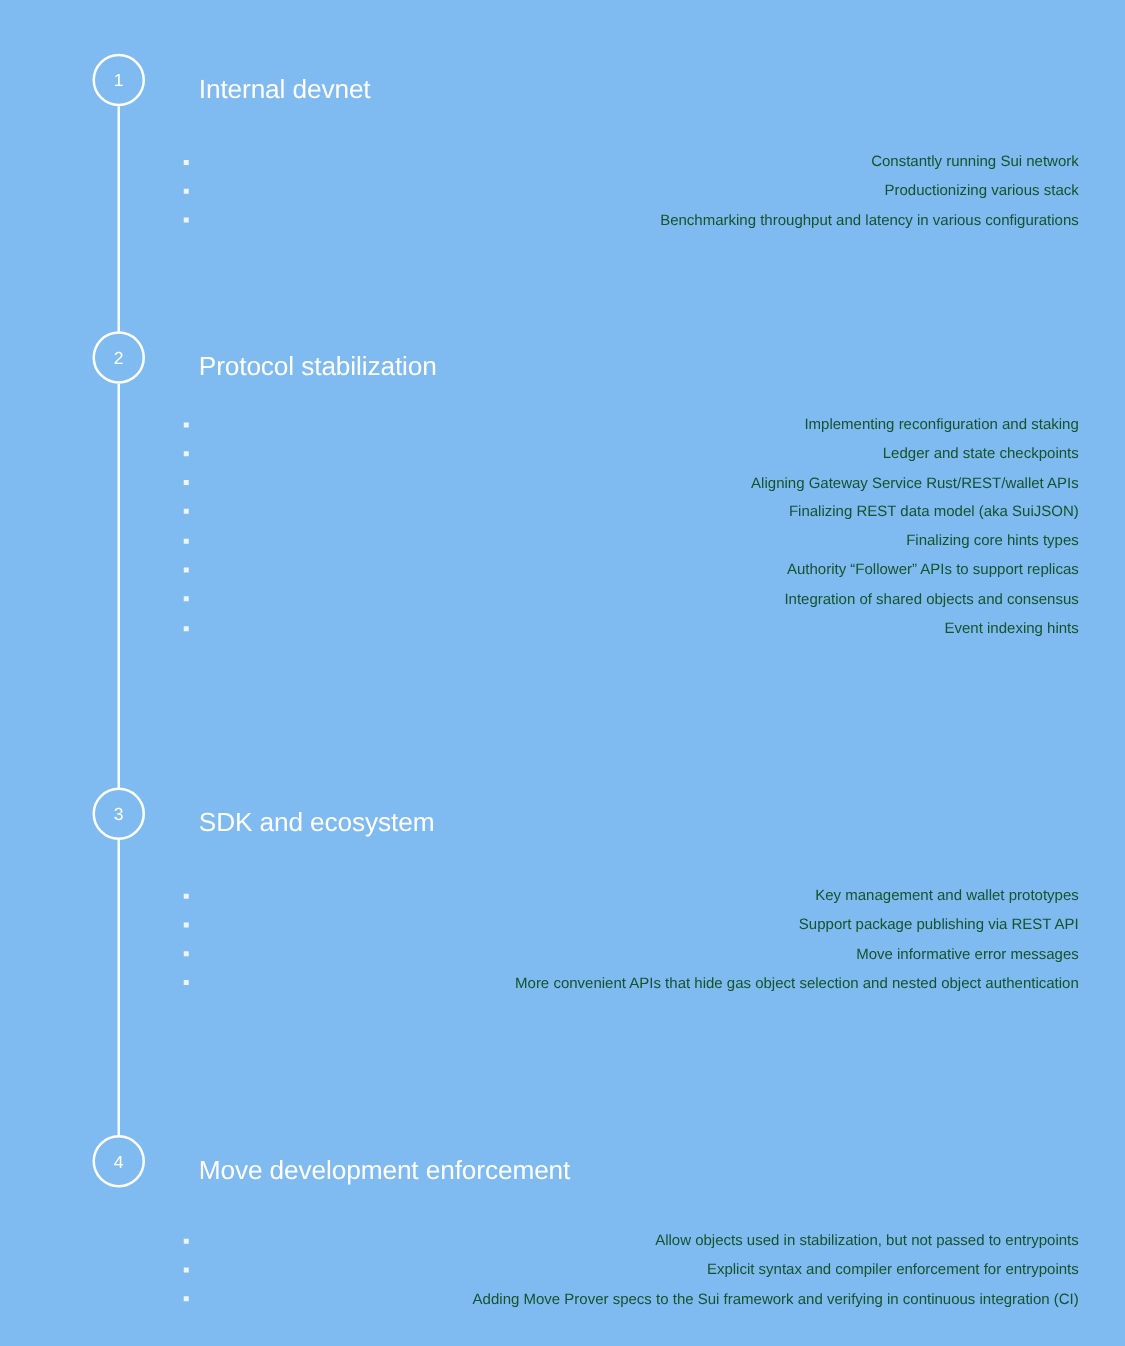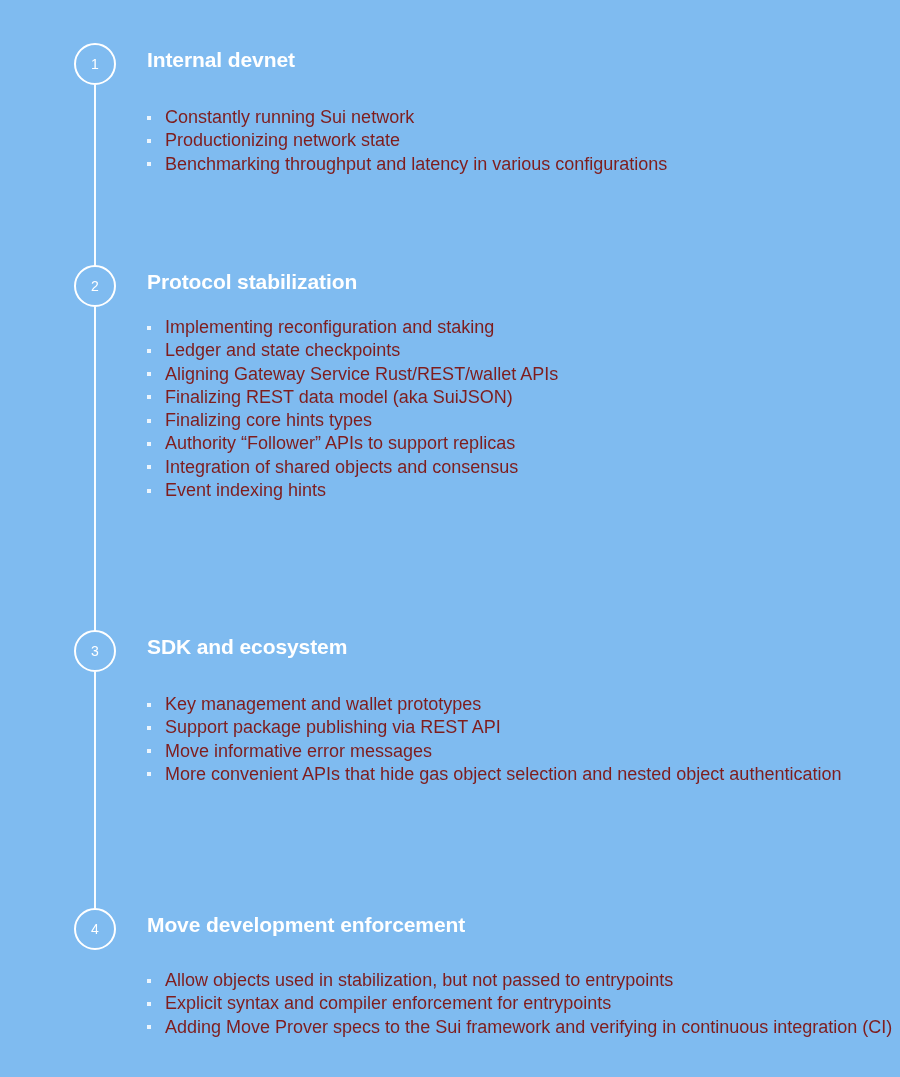--- a/index.html
+++ b/index.html
@@ -60,38 +60,39 @@
   .step-body {
     position: absolute;
     left: 143px;
     top: 0;
     width: 720px;
   }
 
   .step-title {
     color: #ffffff;
     font-size: 21px;
-    font-weight: bold;
+    font-weight: normal;
     line-height: 26px;
-    margin: 4px;
+    margin: 16px;
     letter-spacing: -0.1px;
   }
 
   .bullets {
     list-style: none;
     margin: 0;
     padding: 0;
   }
   .bullets li {
     position: relative;
-    color: #7f1d1d;
-    font-size: 18px;
+    color: #14532d;
+    font-size: 12px;
     line-height: 23.3px;
     padding-left: 22px;
     white-space: nowrap;
+    text-align: right;
   }
   .bullets li::before {
     content: "";
     position: absolute;
     left: 4px;
     top: 9.5px;
     width: 4px;
     height: 4px;
     background: #ffffff;
     opacity: 0.85;
@@ -107,21 +108,21 @@
   <div class="rail" style="top:672px;height:237px;"></div>
 
   <div class="step" style="top:43px;">
     <div class="marker">
       <span class="marker-num">1</span>
     </div>
     <div class="step-body">
       <h2 class="step-title">Internal devnet</h2>
       <ul class="bullets" style="margin-top:33px;">
         <li>Constantly running Sui network</li>
-        <li>Productionizing network state</li>
+        <li>Productionizing various stack</li>
         <li>Benchmarking throughput and latency in various configurations</li>
       </ul>
     </div>
   </div>
 
   <div class="step" style="top:265px;">
     <div class="marker">
       <span class="marker-num">2</span>
     </div>
     <div class="step-body">

